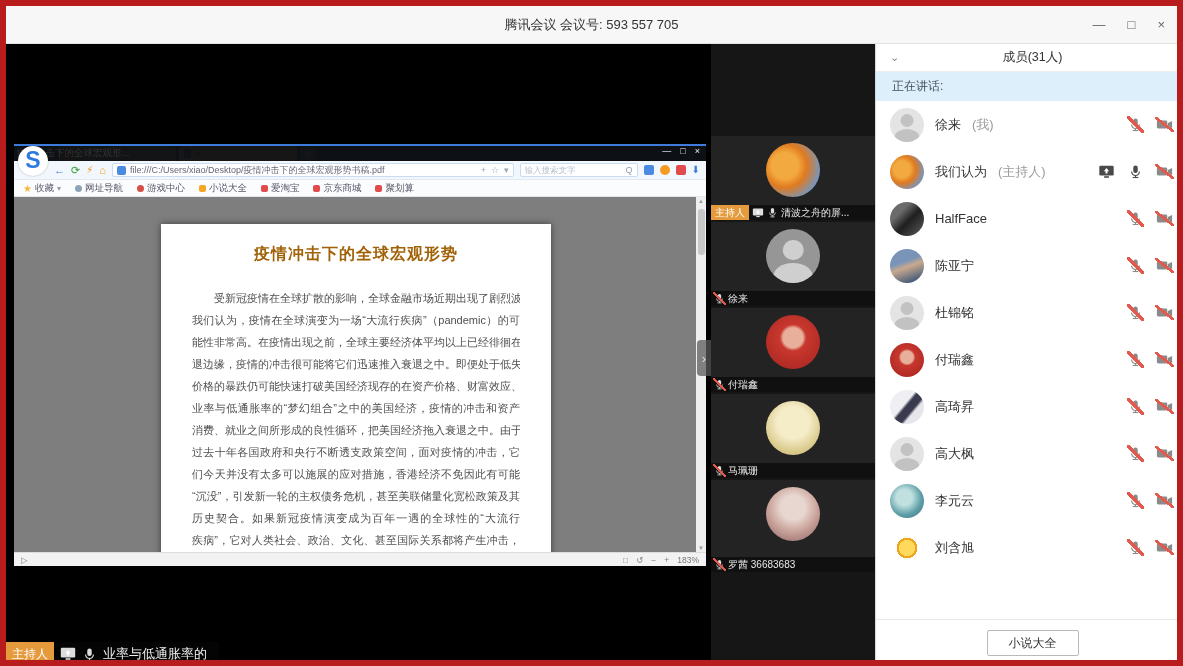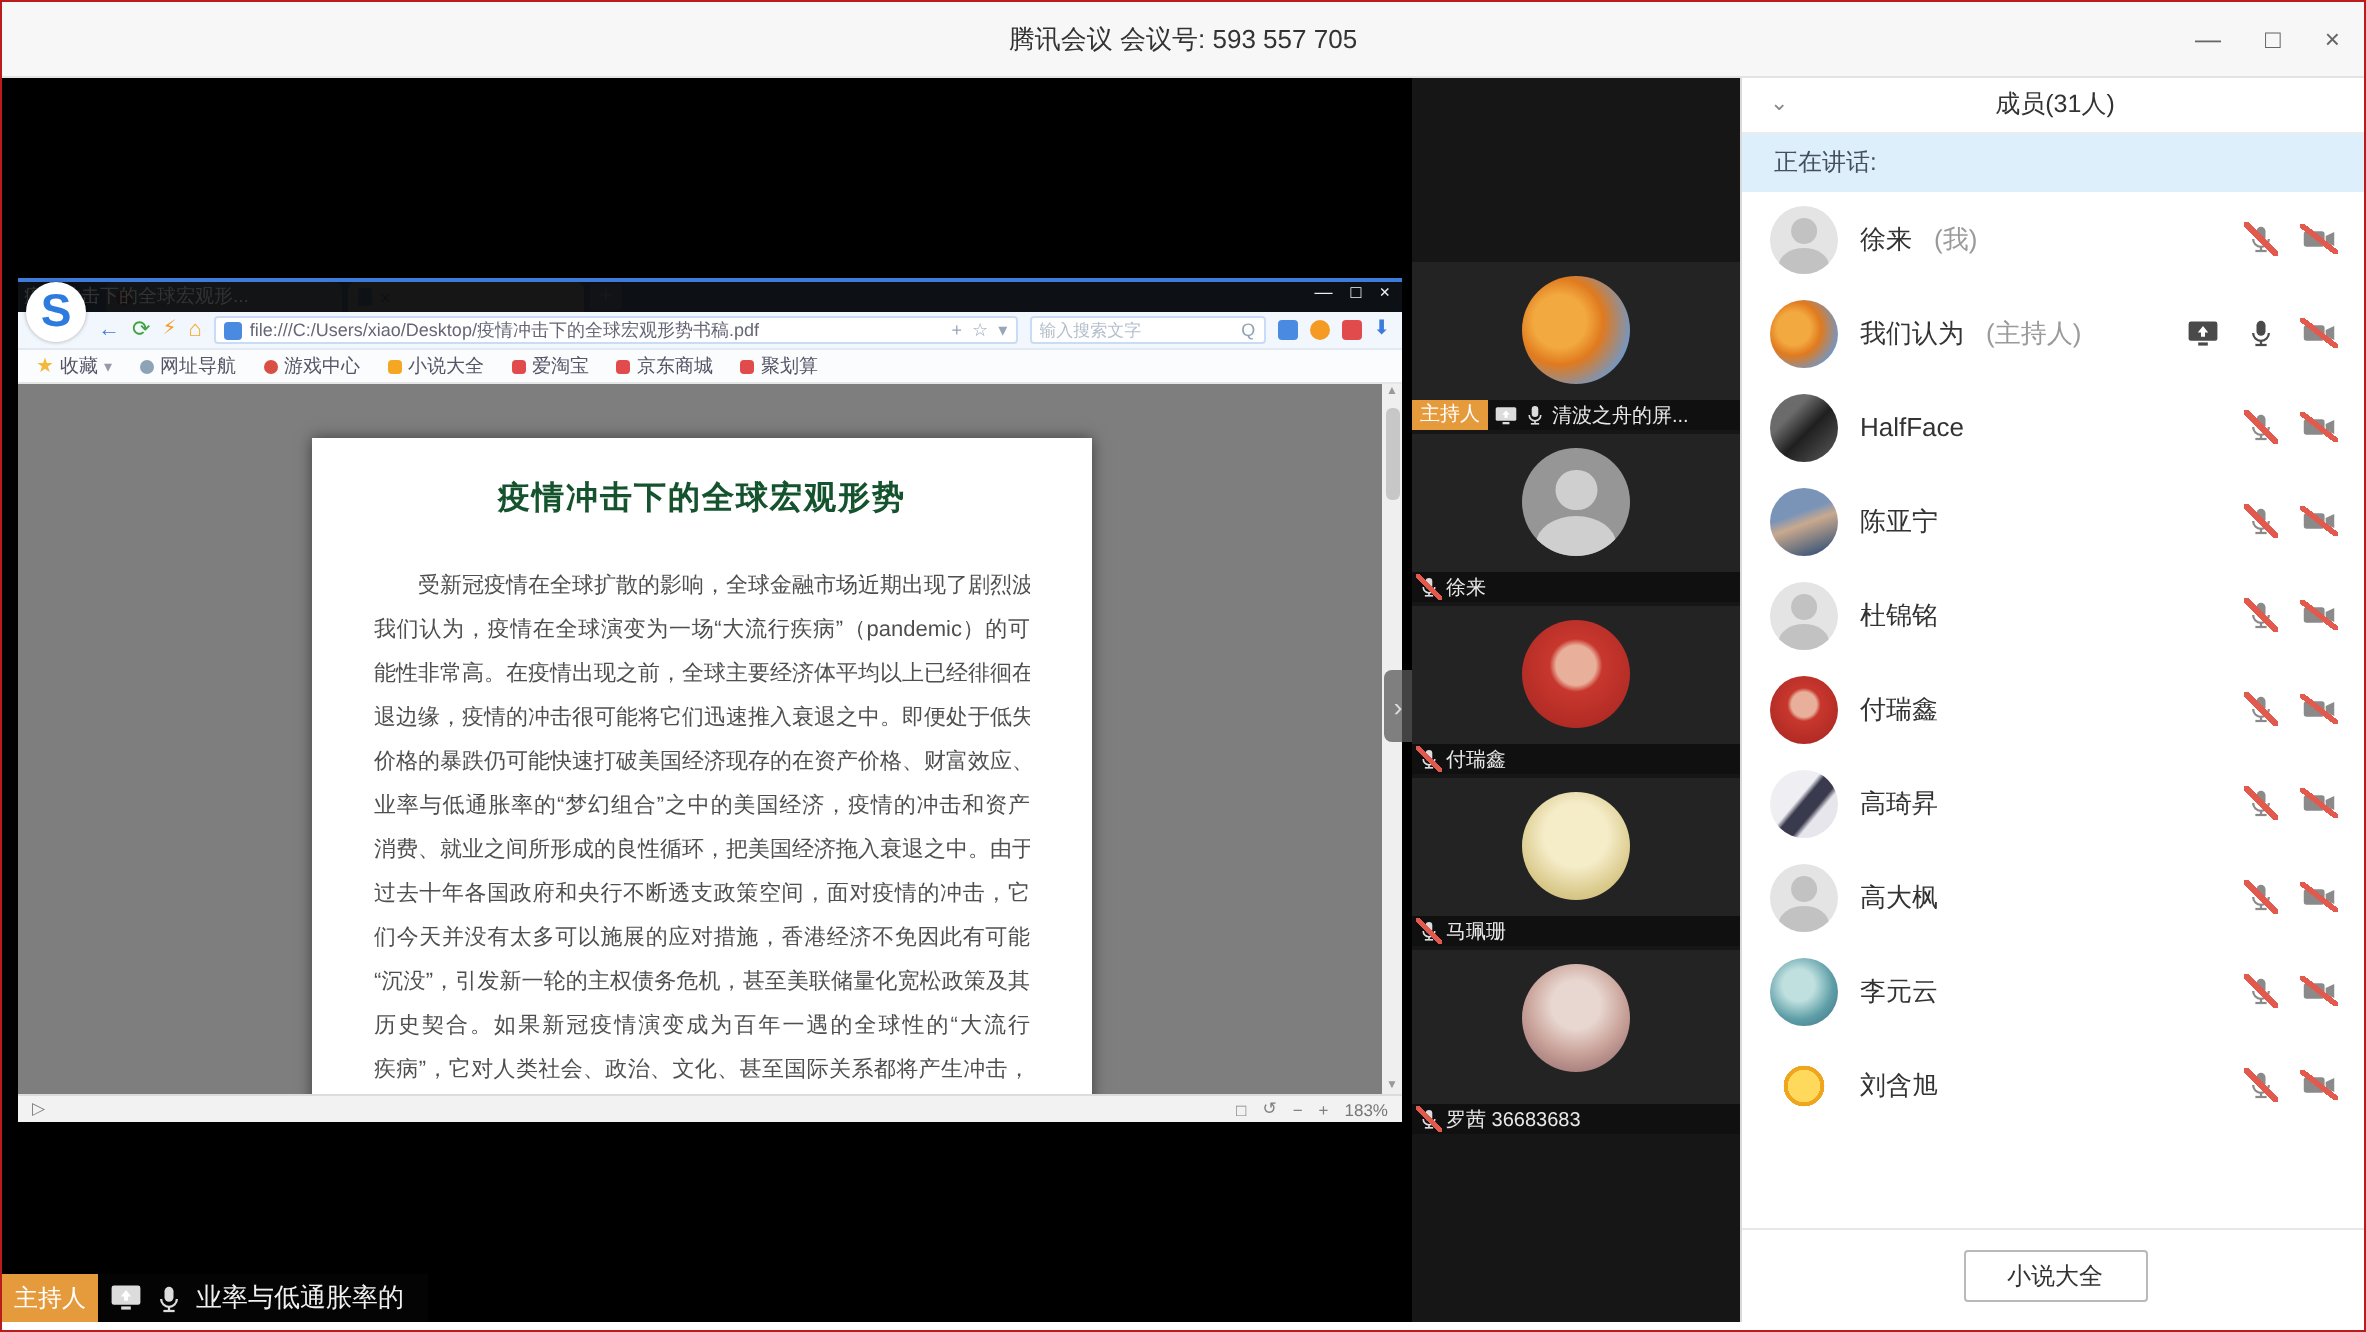--- a/index.html
+++ b/index.html
@@ -1,18 +1,18 @@
 <!DOCTYPE html>
 <html><head>
 <meta charset="utf-8">
 <style>
   * { box-sizing: border-box; margin: 0; padding: 0; }
   html,body { background:#dfe3e8; }
   body { font-family: "Liberation Sans", "DejaVu Sans", sans-serif; }
-  .app { position:relative; width:1183px; height:666px; background:#fff; border:1px solid #b91c1c; overflow:hidden; }
+  .app { position:relative; width:1183px; height:666px; background:#fff; border:6px solid #b91c1c; overflow:hidden; }
 
   
   .titlebar { height:38px; background:#f7f7f7; display:flex; align-items:center; justify-content:center; position:relative; border-bottom:1px solid #e3e3e3; }
   .titlebar-text { font-size:13px; color:#333; }
   .win-controls { position:absolute; right:12px; top:0; height:100%; display:flex; align-items:center; gap:22px; }
   .win-controls span { font-size:13px; color:#666; cursor:default; line-height:1; }
 
   
   .main { display:flex; height:622px; }
   .share { position:relative; width:705px; background:#000; overflow:hidden; flex:none; }
@@ -52,21 +52,21 @@
   .bm-star { color:#F5B83D; font-size:10px; }
   .bm-caret { color:#99a; font-size:8px; }
   .bm-dot { width:7px; height:7px; border-radius:2px; }
   .bd-globe { background:#8fa3b8; border-radius:50%; }
   .bd-red-c { background:#D94F43; border-radius:50%; }
   .bd-orange { background:#F5A623; }
   .bd-red1, .bd-red2, .bd-red3 { background:#E14B4B; }
 
   .b-content { position:relative; height:355px; background:#7E7E7E; overflow:hidden; }
   .page { position:absolute; left:147px; top:27px; width:390px; height:560px; background:#fff; box-shadow:0 0 7px rgba(0,0,0,.5); }
-  .doc-title { margin-top:20px; text-align:center; font-size:16px; font-weight:bold; color:#14532d; letter-spacing:1px; }
+  .doc-title { margin-top:20px; text-align:center; font-size:16px; font-weight:bold; color:#a16207; letter-spacing:1px; }
   .doc-body { margin:22px 31px 0; }
   .doc-line { font-size:11px; line-height:22px; color:#4f4f4f; text-align:justify; text-align-last:justify; white-space:nowrap; overflow:hidden; }
   .doc-line.first { text-indent:22px; }
   .doc-line.last { text-align-last:left; }
   .scrollbar { position:absolute; right:0; top:0; width:10px; height:355px; background:#EFEFEF; }
   .sb-up, .sb-down { position:absolute; left:0; width:10px; font-size:6px; color:#999; text-align:center; }
   .sb-up { top:1px; } .sb-down { bottom:1px; }
   .sb-thumb { position:absolute; top:12px; left:1.5px; width:7px; height:46px; background:#C7C7C7; border-radius:3px; }
   .pdf-bar { height:14px; background:#F2F2F2; border-top:1px solid #DCDCDC; display:flex; align-items:center; padding:0 7px; font-size:8.5px; color:#808080; gap:8px; }
   .pdf-right { margin-left:auto; display:flex; align-items:center; gap:8px; }

